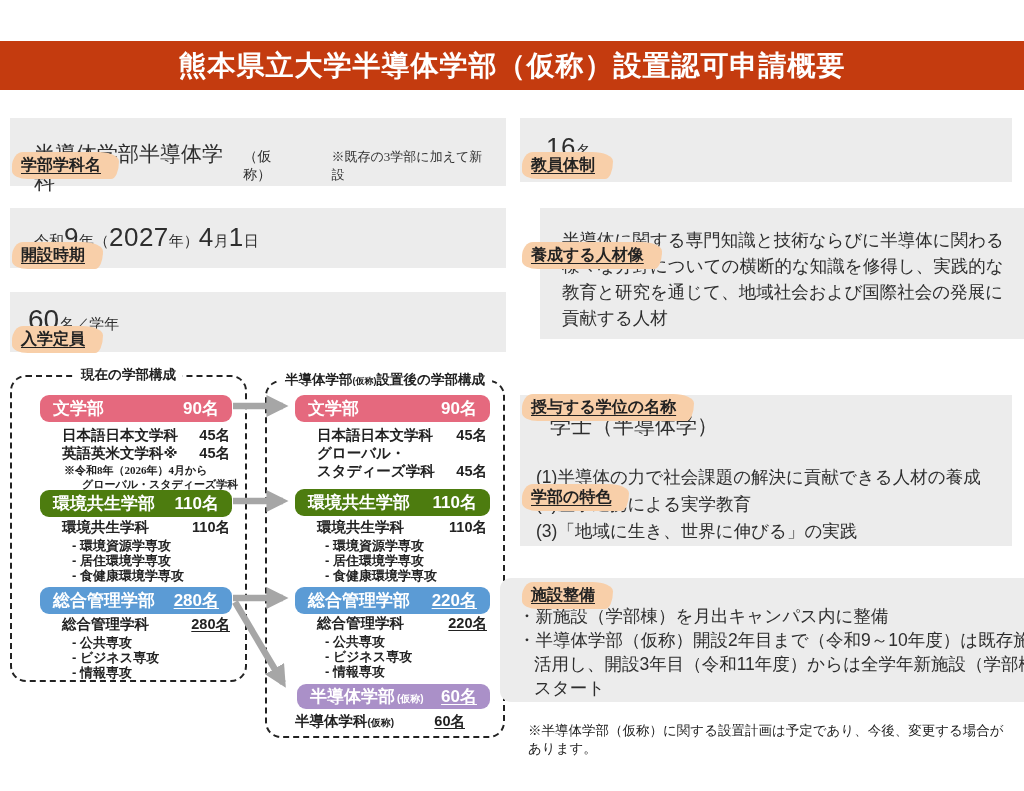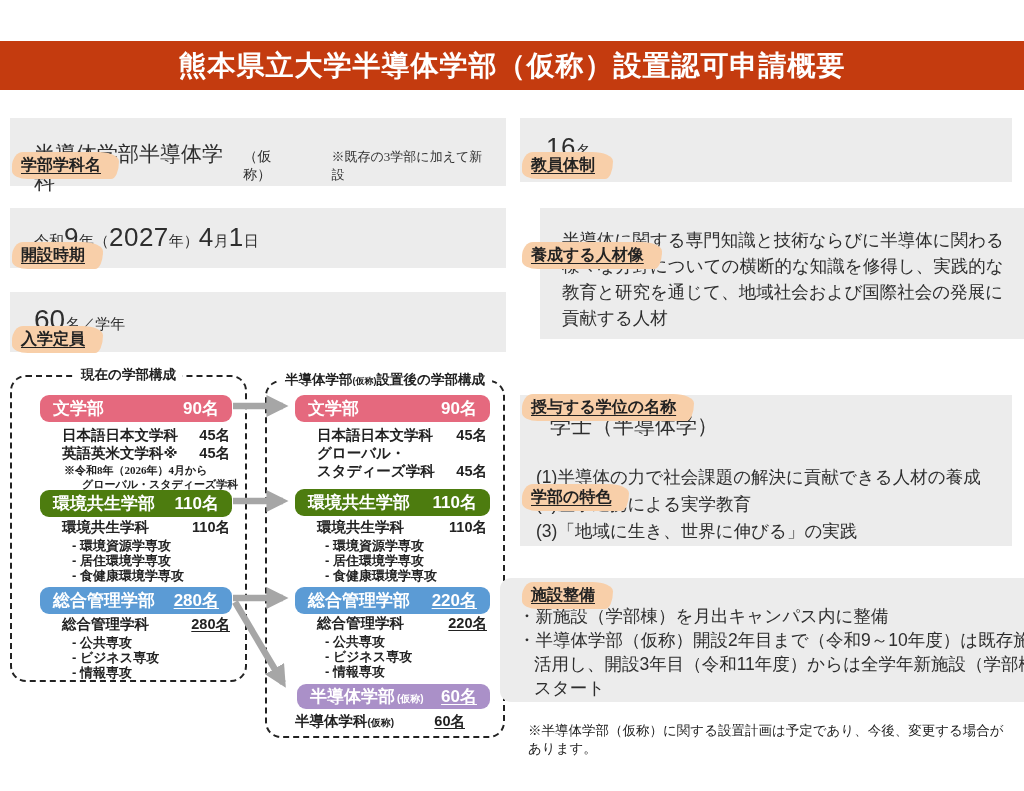--- a/index.html
+++ b/index.html
@@ -65,21 +65,21 @@
 
   <div class="label" style="left:12px;top:194px;">開設時期</div>
   <div class="gbox" style="left:10px;top:208px;width:496px;height:60px;">
     <div class="mixrow" style="padding:14px 0 0 24px;">
       <span class="unit">令和</span><span class="num">9</span><span class="unit">年（</span><span class="num">2027</span><span class="unit">年）</span><span class="num">4</span><span class="unit">月</span><span class="num">1</span><span class="unit">日</span>
     </div>
   </div>
 
   <div class="label" style="left:12px;top:278px;">入学定員</div>
   <div class="gbox" style="left:10px;top:292px;width:496px;height:60px;">
-    <div class="mixrow" style="padding:12px 0 0 24px;">
+    <div class="mixrow" style="padding:12px 0 0 18px;">
       <span class="num-lg">60</span><span class="unit">名／学年</span>
     </div>
   </div>
 
   <div class="diagram">
 
     <svg class="arrow-layer" viewBox="0 0 520 420" xmlns="http://www.w3.org/2000/svg">
       <defs>
         <marker id="arr" viewBox="0 0 10 10" refX="7.5" refY="5" markerWidth="3.4" markerHeight="3.4" orient="auto">
           <path d="M0,0 L10,5 L0,10 z" fill="#a6a6a6"></path>

